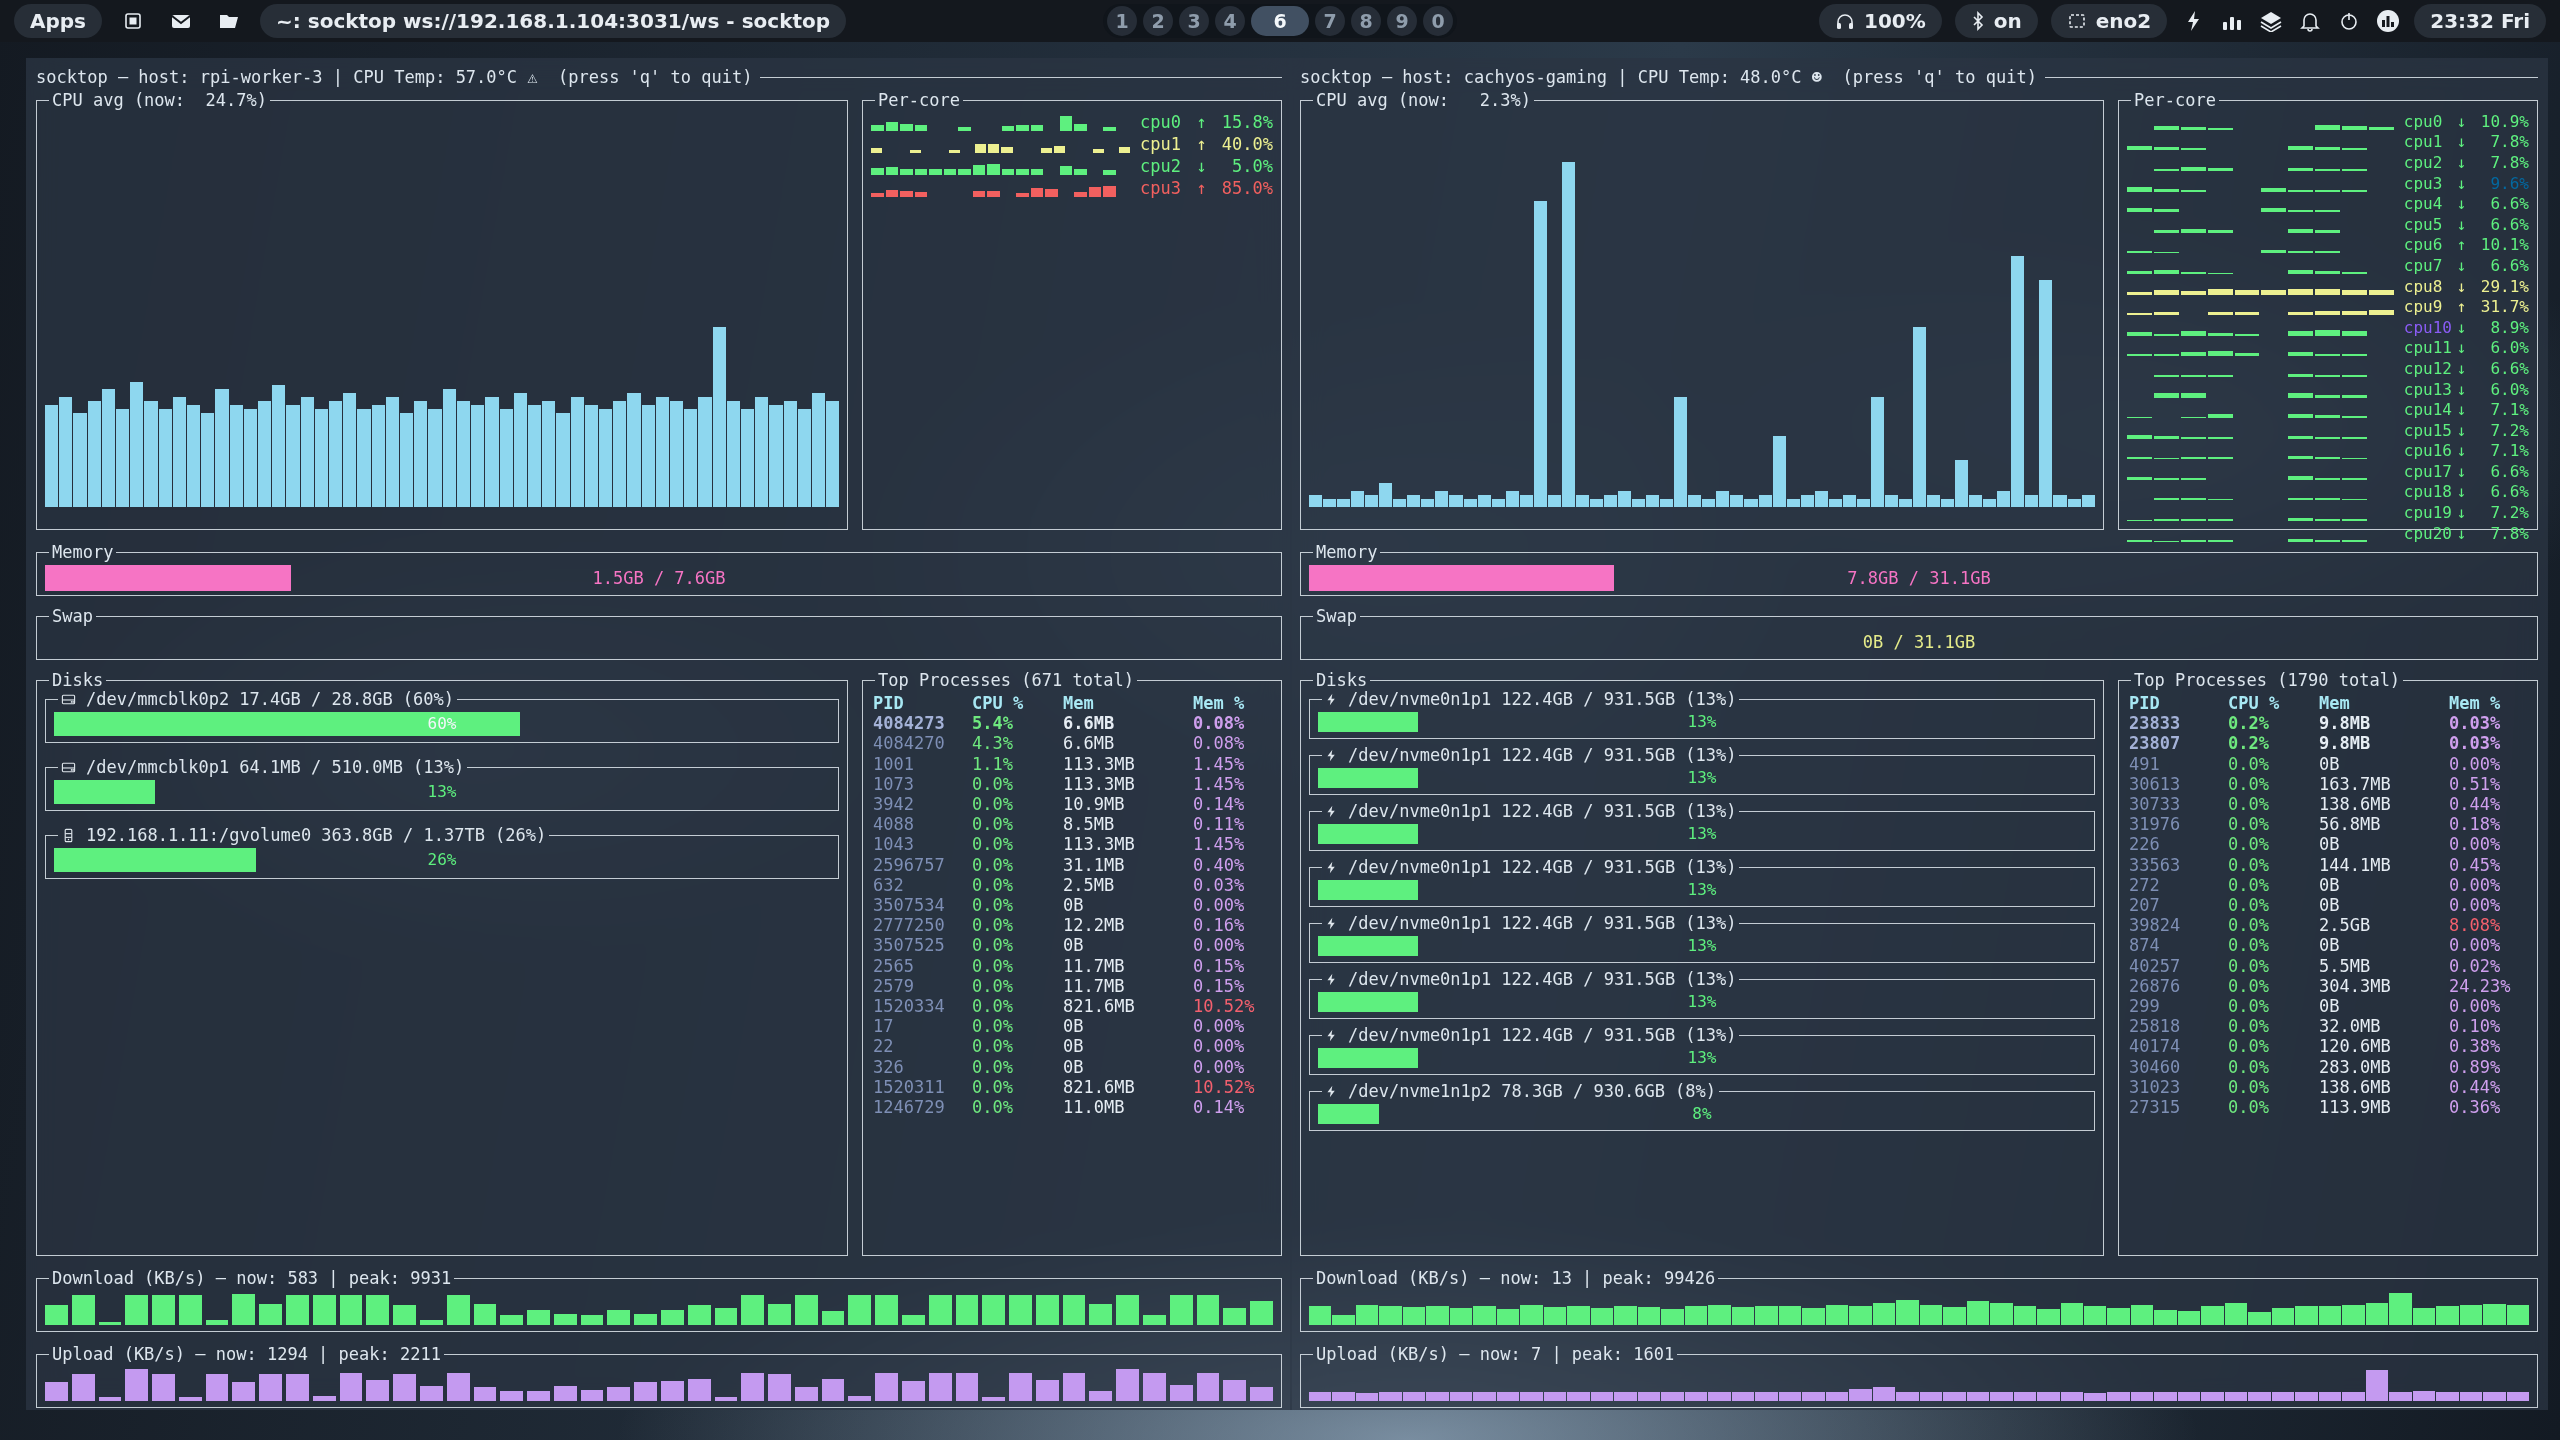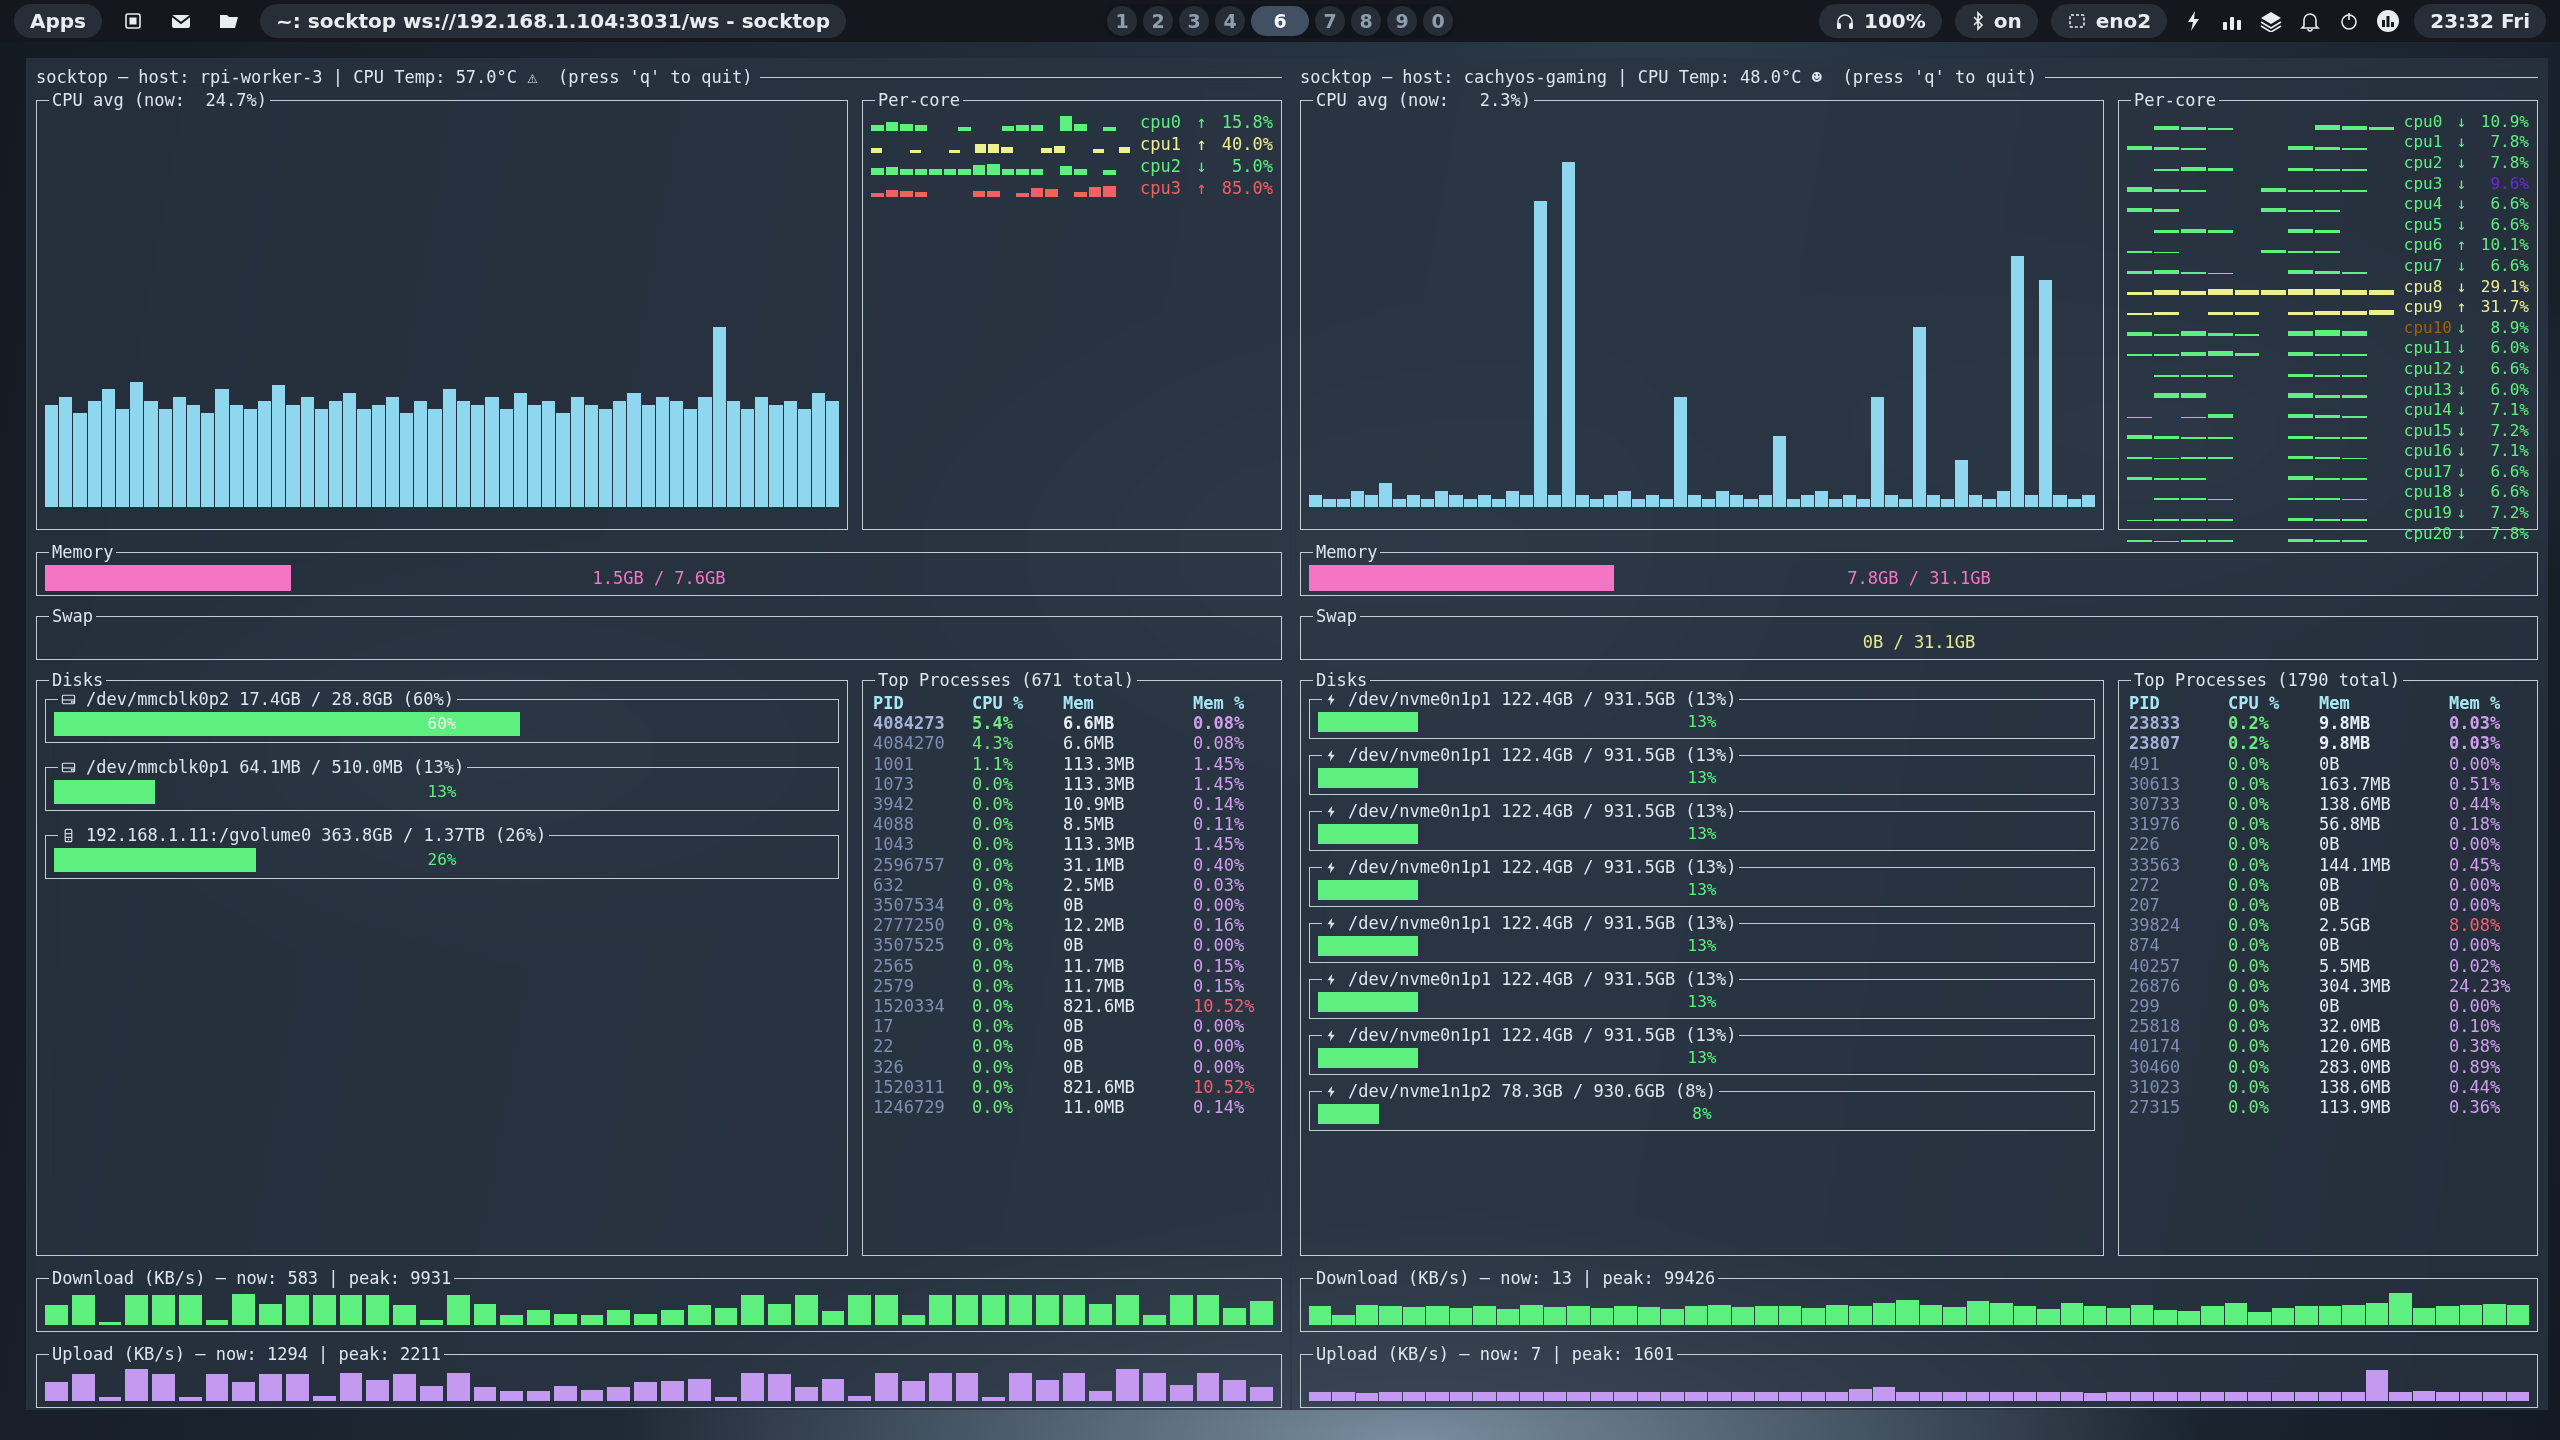--- a/index.html
+++ b/index.html
@@ -739,21 +739,21 @@
               <i style="height: 0%; background: rgb(94, 240, 127);"></i>
               <i style="height: 0%; background: rgb(94, 240, 127);"></i>
               <i style="height: 24%; background: rgb(94, 240, 127);"></i>
               <i style="height: 12%; background: rgb(94, 240, 127);"></i>
               <i style="height: 10%; background: rgb(94, 240, 127);"></i>
               <i style="height: 8%; background: rgb(94, 240, 127);"></i>
               <i style="height: 0%; background: rgb(94, 240, 127);"></i>
             </div>
             <span class="core-name" style="color: rgb(94, 240, 127);">cpu3</span>
             <span class="core-arrow" style="color: rgb(94, 240, 127);">↓</span>
-            <span class="core-val" style="color: #6d28d9;">9.6%</span>
+            <span class="core-val" style="color: #0369a1;">9.6%</span>
           </div>
           <div class="core-row">
             <div class="core-spark">
               <i style="height: 24%; background: rgb(94, 240, 127);"></i>
               <i style="height: 16%; background: rgb(94, 240, 127);"></i>
               <i style="height: 0%; background: rgb(94, 240, 127);"></i>
               <i style="height: 0%; background: rgb(94, 240, 127);"></i>
               <i style="height: 0%; background: rgb(94, 240, 127);"></i>
               <i style="height: 22%; background: rgb(94, 240, 127);"></i>
               <i style="height: 14%; background: rgb(94, 240, 127);"></i>
@@ -856,21 +856,21 @@
               <i style="height: 12%; background: rgb(94, 240, 127);"></i>
               <i style="height: 26%; background: rgb(94, 240, 127);"></i>
               <i style="height: 18%; background: rgb(94, 240, 127);"></i>
               <i style="height: 10%; background: rgb(94, 240, 127);"></i>
               <i style="height: 0%; background: rgb(94, 240, 127);"></i>
               <i style="height: 26%; background: rgb(94, 240, 127);"></i>
               <i style="height: 34%; background: rgb(94, 240, 127);"></i>
               <i style="height: 28%; background: rgb(94, 240, 127);"></i>
               <i style="height: 0%; background: rgb(94, 240, 127);"></i>
             </div>
-            <span class="core-name" style="color: #a16207;">cpu10</span>
+            <span class="core-name" style="color: #8b5cf6;">cpu10</span>
             <span class="core-arrow" style="color: rgb(94, 240, 127);">↓</span>
             <span class="core-val" style="color: rgb(94, 240, 127);">8.9%</span>
           </div>
           <div class="core-row">
             <div class="core-spark">
               <i style="height: 16%; background: rgb(94, 240, 127);"></i>
               <i style="height: 14%; background: rgb(94, 240, 127);"></i>
               <i style="height: 24%; background: rgb(94, 240, 127);"></i>
               <i style="height: 30%; background: rgb(94, 240, 127);"></i>
               <i style="height: 22%; background: rgb(94, 240, 127);"></i>

